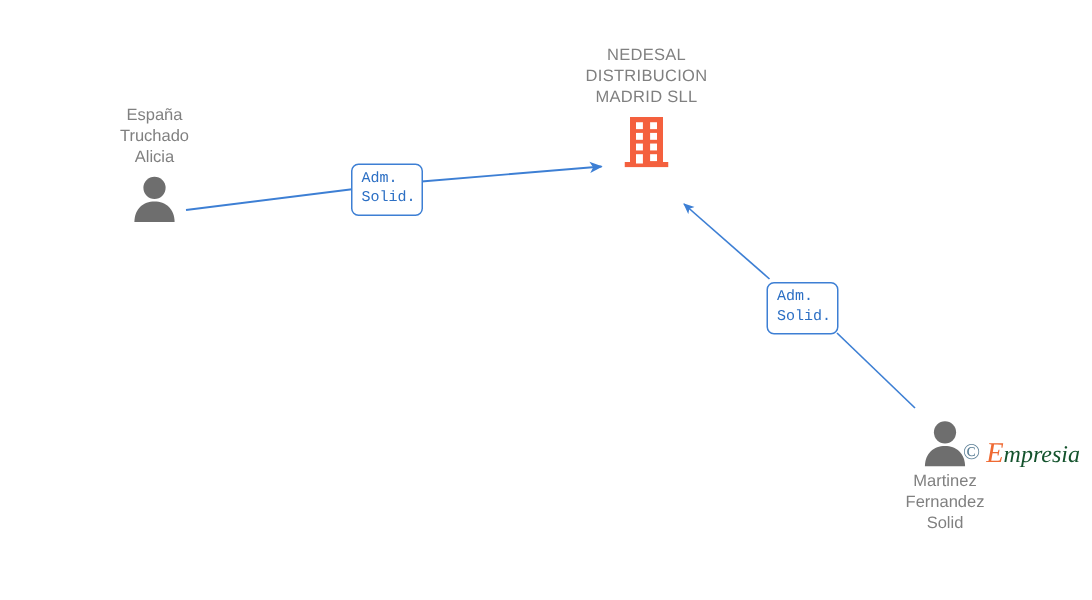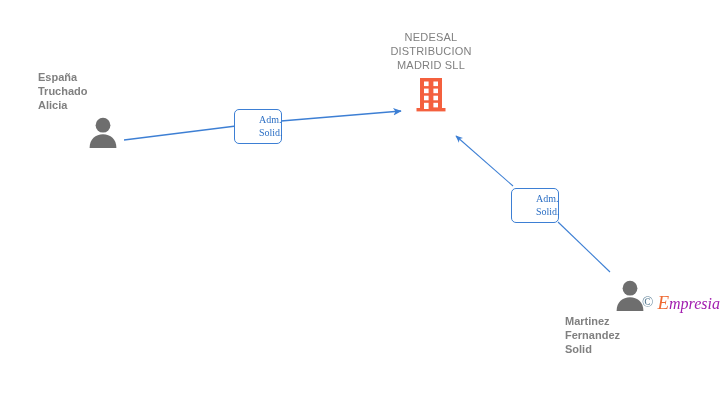--- a/index.html
+++ b/index.html
@@ -49,21 +49,21 @@
   .company-icon-wrap {
     margin-top: 6px;
     display: flex;
     justify-content: center;
   }
 
   
   .person-node {
     position: absolute;
     width: 130px;
-    font-weight: bold;
+    text-align: center;
   }
   .person-name {
     font-size: 11px;
     line-height: 14px;
     color: #808080;
     white-space: pre-line;
     font-family: "Liberation Sans", sans-serif;
   }
   .person-icon-wrap {
     display: flex;
@@ -86,23 +86,23 @@
 
   
   .relation-label {
     position: absolute;
     border: 1px solid #3d7fd4;
     border-radius: 5px;
     background: #ffffff;
     color: #2c6fc4;
     font-size: 10px;
     line-height: 13px;
-    font-family: Liberation Serif, serif;
+    font-family: Liberation Mono, monospace;
     text-align: left;
-    padding: 3px 6px 4px 24px;
+    padding: 3px 6px 4px 6px;
     white-space: pre-line;
     box-sizing: border-box;
   }
   #relation-label-1 {
     left: 234px;
     top: 109px;
     width: 48px;
   }
   #relation-label-2 {
     left: 511px;
@@ -129,21 +129,21 @@
     font-size: 16px;
     line-height: 1;
     font-style: italic;
     font-family: "Liberation Serif", serif;
   }
   .wm-brand .wm-e {
     color: #ef6a33;
     font-size: 19px;
   }
   .wm-brand .wm-rest {
-    color: #a21caf;
+    color: #14532d;
     text-align: center;
   }
 </style>
 </head>
 <body>
 
 <div id="canvas">
 
   <svg id="connectors" viewBox="0 0 728 400" xmlns="http://www.w3.org/2000/svg">
     <defs>

